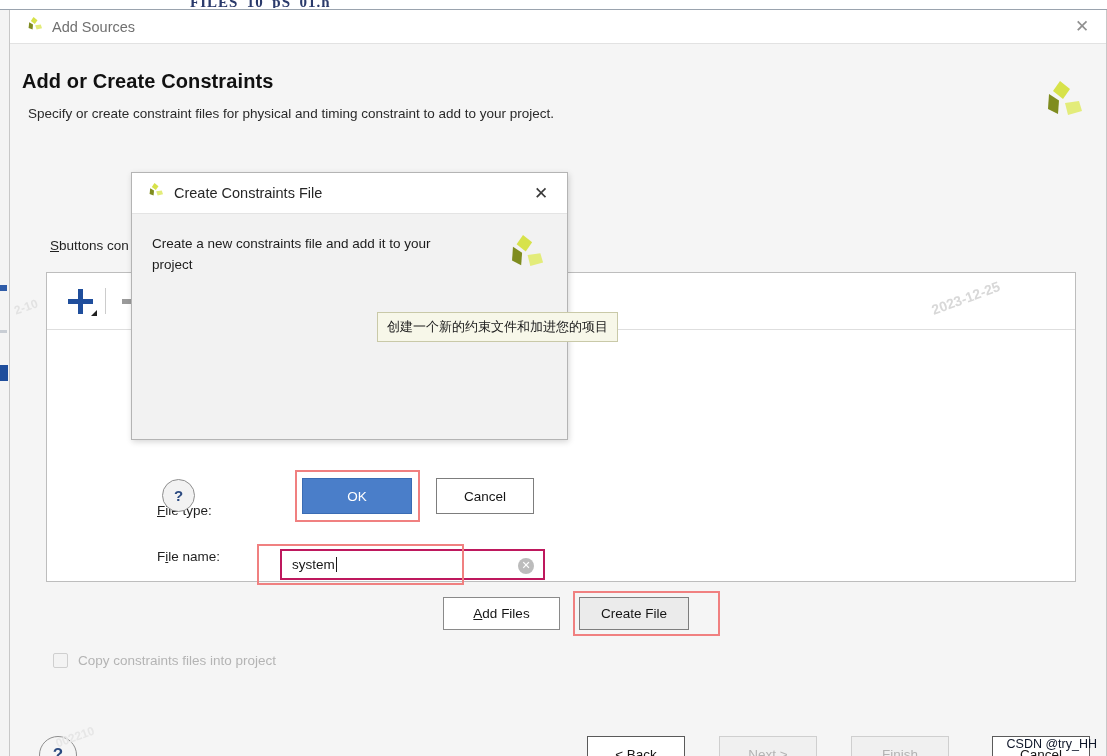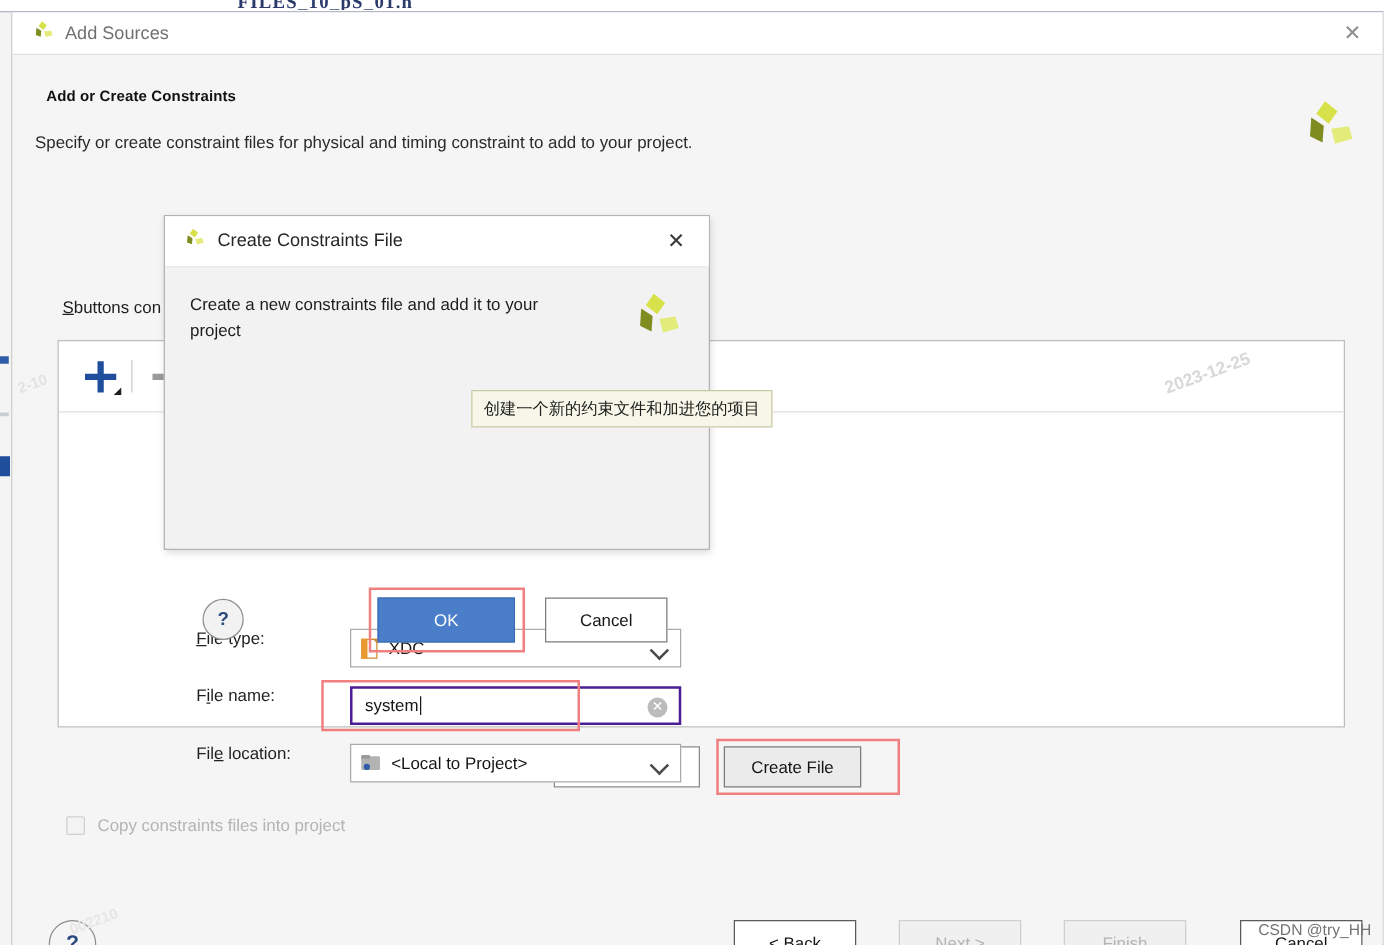--- a/index.html
+++ b/index.html
@@ -38,21 +38,21 @@
     font-family:"Liberation Sans",sans-serif;
   }
   #as-close{
     position:absolute;right:0;top:0;width:48px;height:33px;
     display:flex;align-items:center;justify-content:center;
     color:#909090;font-size:17px;cursor:default;
   }
   #as-body{position:relative;height:712px;background:#f5f5f5;}
 
   #as-heading{
-    position:absolute;left:27px;top:26px;font-size:12px;font-weight:bold;
+    position:absolute;left:12px;top:26px;font-size:20px;font-weight:bold;
     color:#111111;letter-spacing:.1px;
   }
   #as-sub{
     position:absolute;left:18px;top:62px;font-size:13.5px;color:#2a2a2a;
   }
   #as-logo{position:absolute;right:22px;top:37px;}
 
   
   #specify-label{
     position:absolute;left:40px;top:194px;font-size:13.5px;color:#1f1f1f;
@@ -171,21 +171,21 @@
   .ctl-text{font-size:13.5px;color:#151515;}
 
   
   .folder-icon{width:15px;height:13px;position:relative;margin-right:9px;flex:none;}
   .folder-icon .bk{position:absolute;left:0;top:1px;width:15px;height:11px;background:#b3b3b3;border-radius:1px;}
   .folder-icon .tab{position:absolute;left:0;top:0px;width:7px;height:3px;background:#9a9a9a;border-radius:1px 1px 0 0;}
   .folder-icon .dot{position:absolute;left:2px;bottom:1px;width:5px;height:5px;border-radius:50%;background:#2f5ca8;}
 
   
   #filename-field{
-    width:265px;height:31px;border:2px solid #4c1d95;background:#ffffff;
+    width:265px;height:31px;border:2px solid #be185d;background:#ffffff;
     box-sizing:border-box;display:flex;align-items:center;position:relative;
   }
   #filename-text{
     margin-left:10px;font-size:13.5px;color:#151515;white-space:nowrap;
   }
   #filename-caret{
     width:1px;height:15px;background:#1a1a1a;margin-left:1px;
   }
   #filename-clear{
     position:absolute;right:9px;top:7px;width:16px;height:16px;border-radius:50%;
@@ -229,21 +229,21 @@
   
   .wm{
     position:absolute;color:#d8d8d8;font-size:14px;font-weight:bold;
     transform:rotate(-20deg);white-space:nowrap;pointer-events:none;
     font-family:"Liberation Sans",sans-serif;
   }
   #wm1{left:930px;top:290px;}
   #wm2{left:14px;top:300px;font-size:12px;color:#e2e2e2;}
   #wm3{left:55px;top:730px;font-size:12px;color:#e6e6e6;}
   #csdn{
-    position:absolute;right:10px;bottom:5px;font-size:12.5px;color:#737373;
+    position:absolute;right:10px;bottom:5px;font-size:12.5px;color:#0f172a;
     font-family:"Liberation Sans",sans-serif;
   }
 </style>
 </head>
 <body>
 
 <div id="desktop">
   <div id="bg-top-text">FILES_10_pS_01.h</div>
   <div id="bg-top-rule"></div>
   <div id="bg-left-strip"></div>
@@ -337,53 +337,32 @@
   <div id="ccf-logo">
     <svg width="44" height="42" viewBox="0 0 48 46">
       <polygon points="24,0 34,8 27,18 17,10" fill="#d7e24a"></polygon>
       <polygon points="13,13 23,19.5 22,33 12,28" fill="#7f8c1f"></polygon>
       <polygon points="29,22 43,20 46,30 32,34" fill="#e3ec7a"></polygon>
     </svg>
   </div>
 
   <div class="frow" id="row-filetype">
     <span class="flabel"><u>F</u>ile type:</span>
-    <span class="fctl">
-      <span class="doc-icon">
-        <span class="pg"></span>
-          <span class="sp"></span>
-          <span class="fold"></span>
-      </span>
-      <span class="ctl-text">XDC</span>
-      <span class="chev"></span>
-    </span>
   </div>
 
   <div class="frow" id="row-filename">
     <span class="flabel">F<u>i</u>le name:</span>
     <span id="filename-field">
       <span id="filename-text">system</span>
       <span id="filename-caret"></span>
       <span id="filename-clear">✕</span>
     </span>
   </div>
   <div id="filename-highlight"></div>
 
-  <div class="frow" id="row-filelocation">
-    <span class="flabel">Fil<u>e</u> location:</span>
-    <span class="fctl">
-      <span class="folder-icon">
-        <span class="bk"></span>
-          <span class="tab"></span>
-          <span class="dot"></span>
-      </span>
-      <span class="ctl-text">&lt;Local to Project&gt;</span>
-      <span class="chev"></span>
-    </span>
-  </div>
 
   <div id="ccf-help">?</div>
   <div id="ok-btn">OK</div>
   <div id="ok-highlight"></div>
   <div id="cancel-btn-inner">Cancel</div>
 </div>
 
 <div id="tooltip">创建一个新的约束文件和加进您的项目</div>
 
 <div class="wm" id="wm1">2023-12-25</div>

